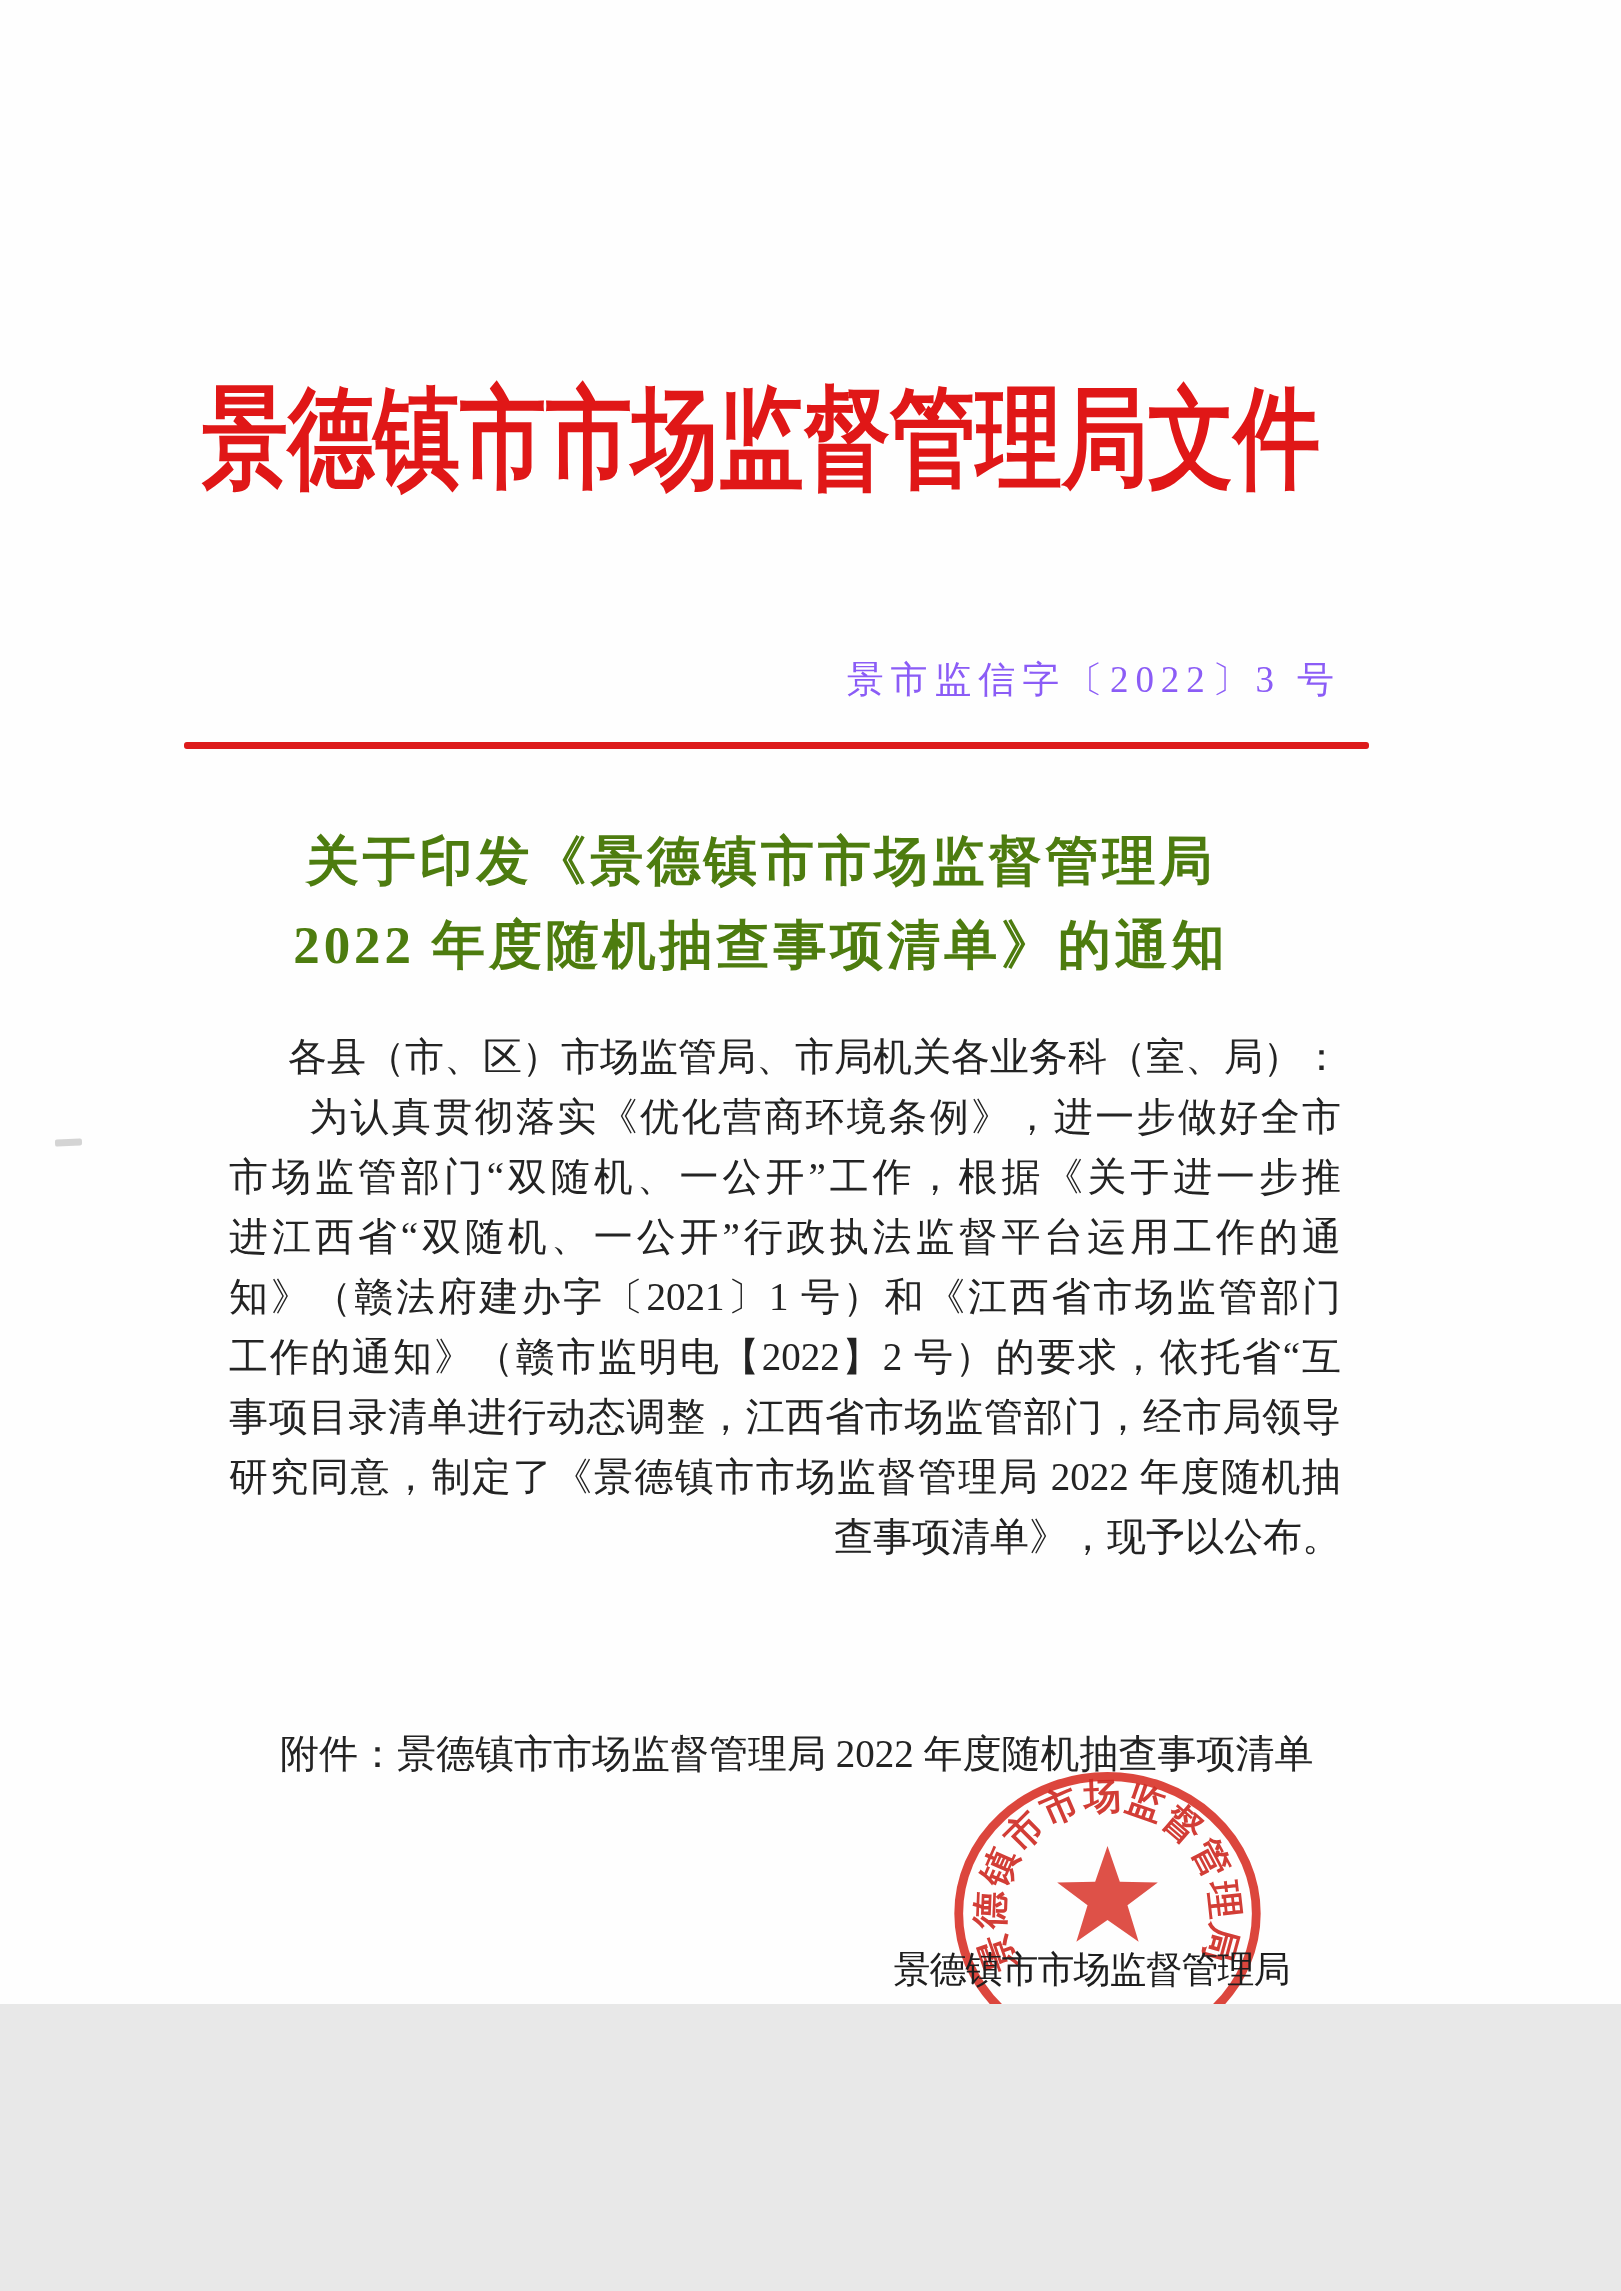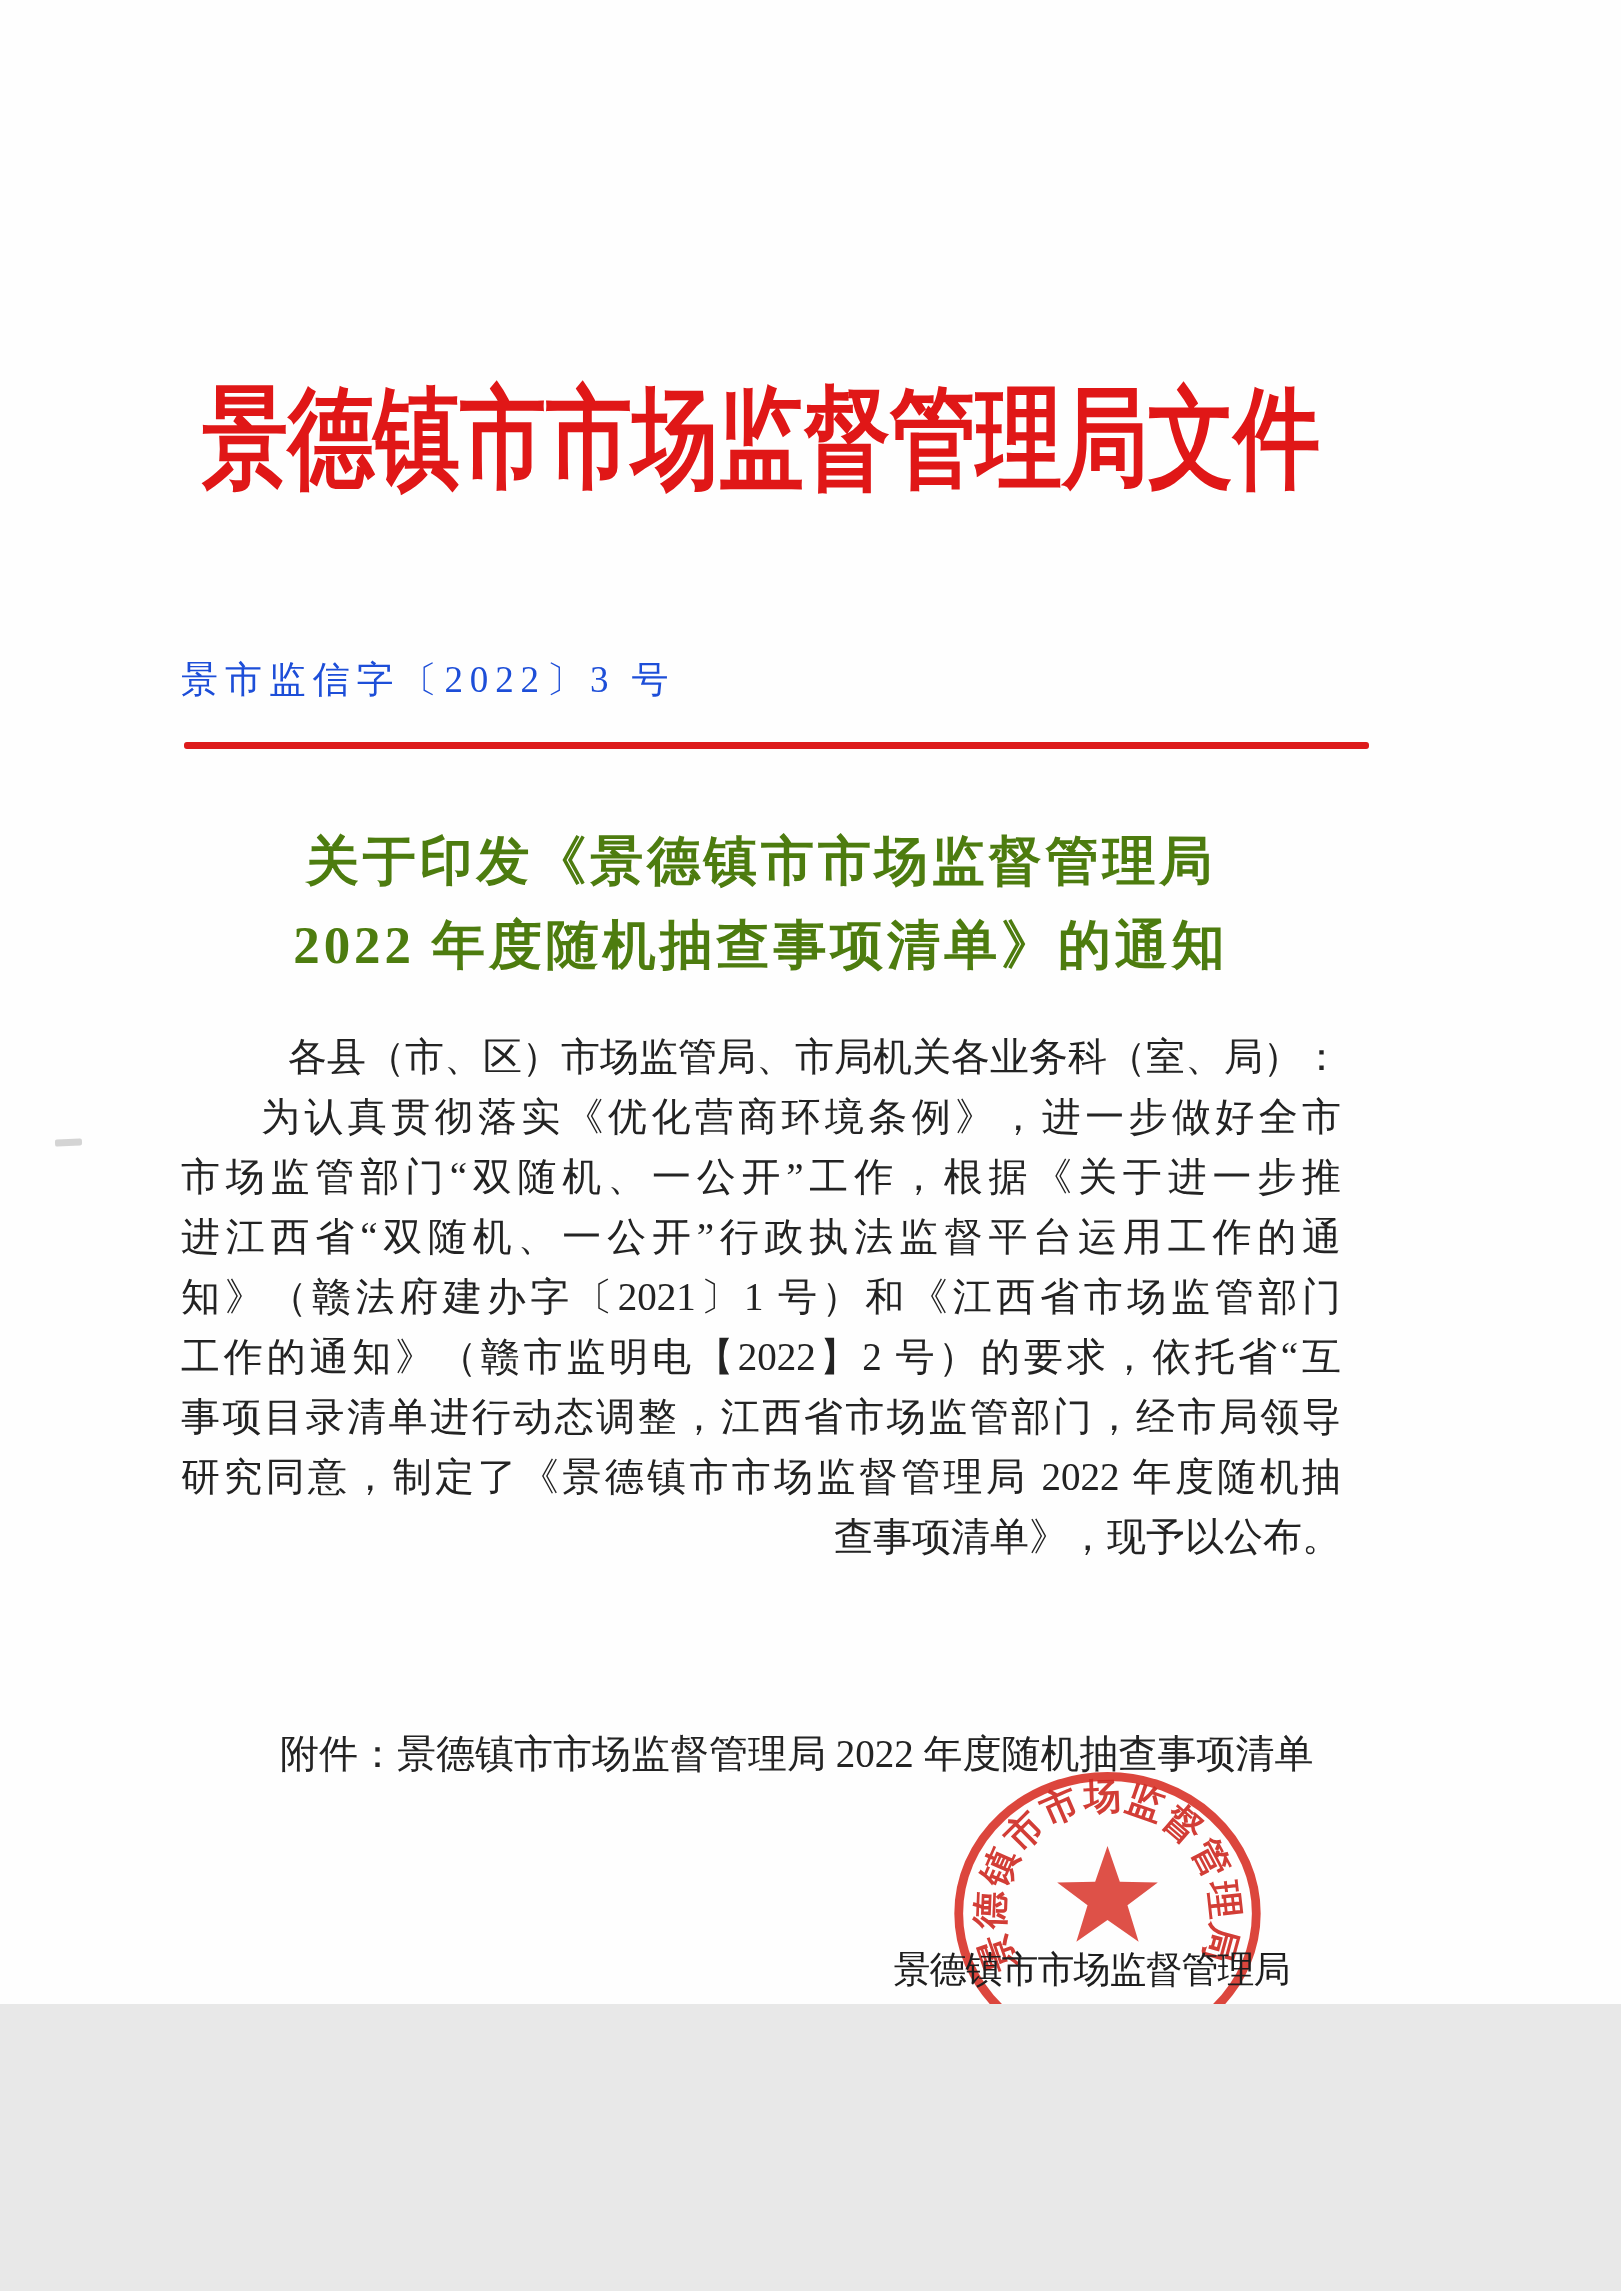--- a/index.html
+++ b/index.html
@@ -19,24 +19,24 @@
     font-size:86px;
     font-weight:bold;
     color:#e01717;
     letter-spacing:0px;
     white-space:nowrap;
     transform:scaleY(1.28);
     transform-origin:center top;
   }
   .doc-number{
     top:655px;
-    text-align:left;
+    text-align:right;
     font-size:37px;
     letter-spacing:6.9px;
-    color:#1d4ed8;
+    color:#8b5cf6;
     white-space:nowrap;
   }
   .red-rule{
     position:absolute;
     left:184px;top:742px;
     width:1185px;height:6.9px;
     background:#dd1b1b;
     border-radius:2.9px;
   }
   .doc-title{
@@ -53,20 +53,21 @@
     font-size:39px;
     line-height:60px;
   }
   .body-text .line{height:60px;white-space:nowrap;text-align:right;}
   .body-text .j{
     white-space:normal;
     text-align:justify;
     text-align-last:justify;
     text-justify:inter-character;
     overflow:hidden;
+    margin-left:48px;
   }
   .body-text .indent{text-indent:80px;}
   .attachment{
     position:absolute;
     left:250px;top:1727px;
     font-size:39px;
     white-space:nowrap;
     z-index:2;
     margin-left:30px;
   }

